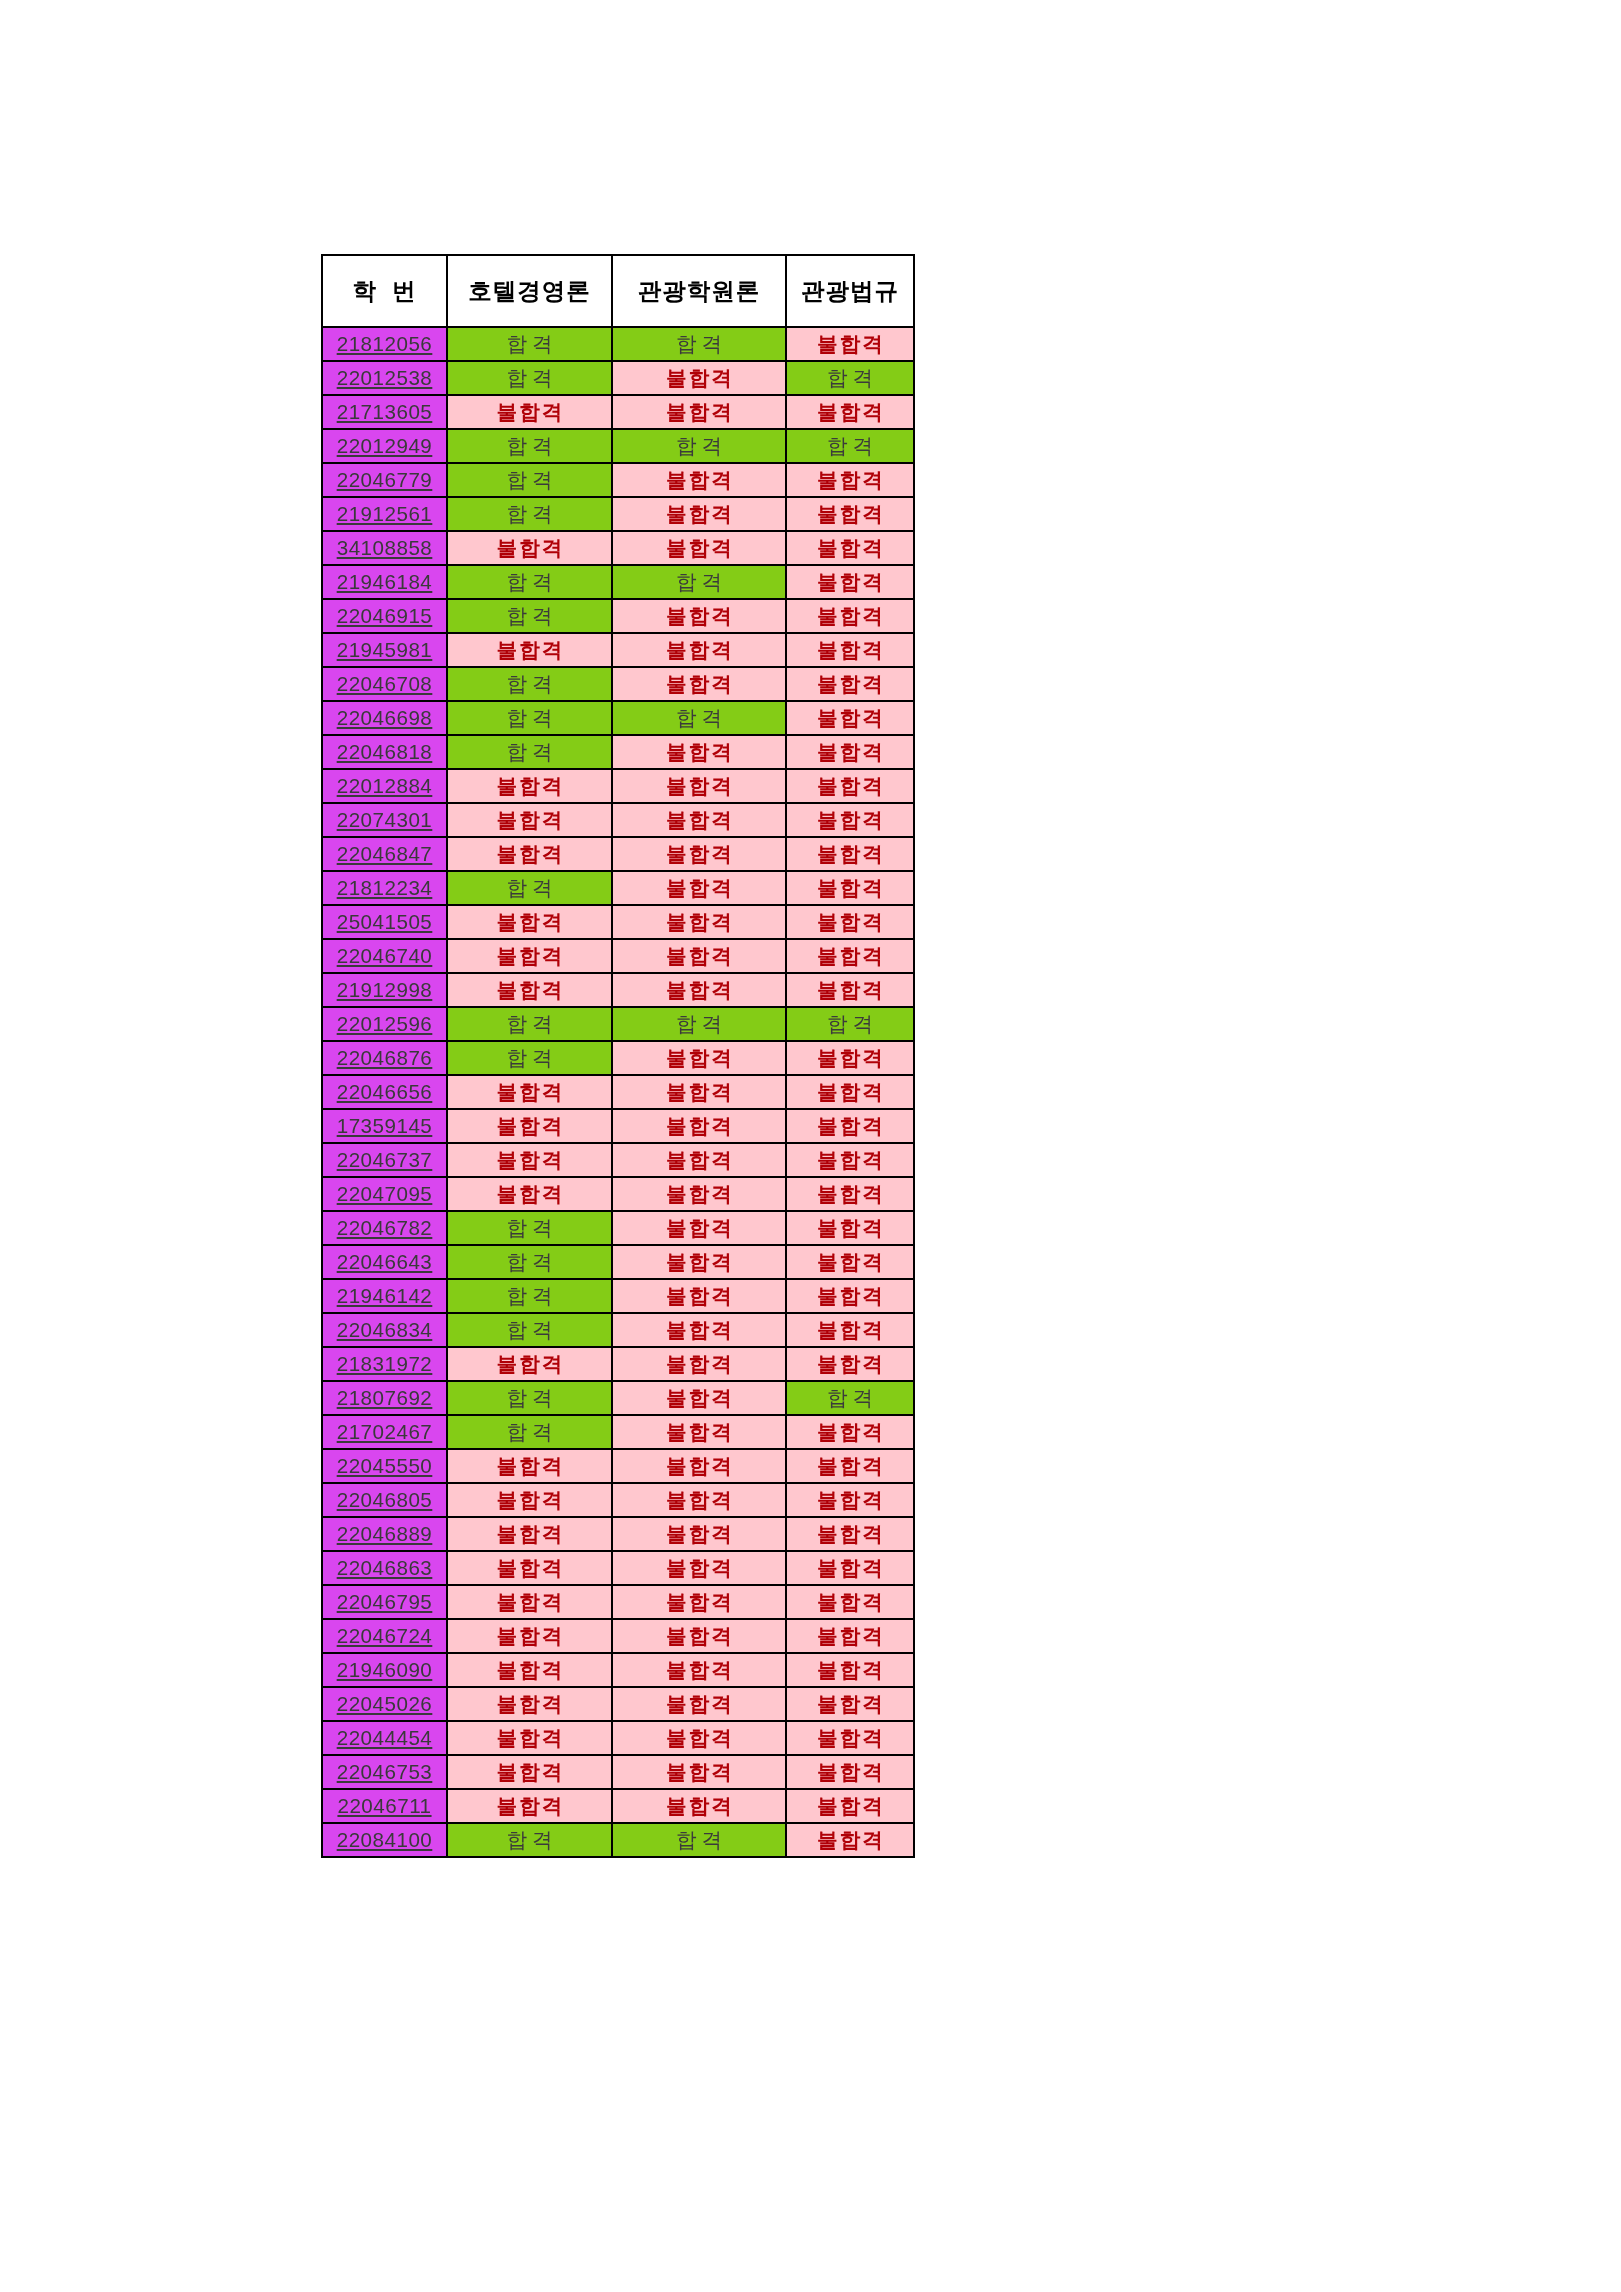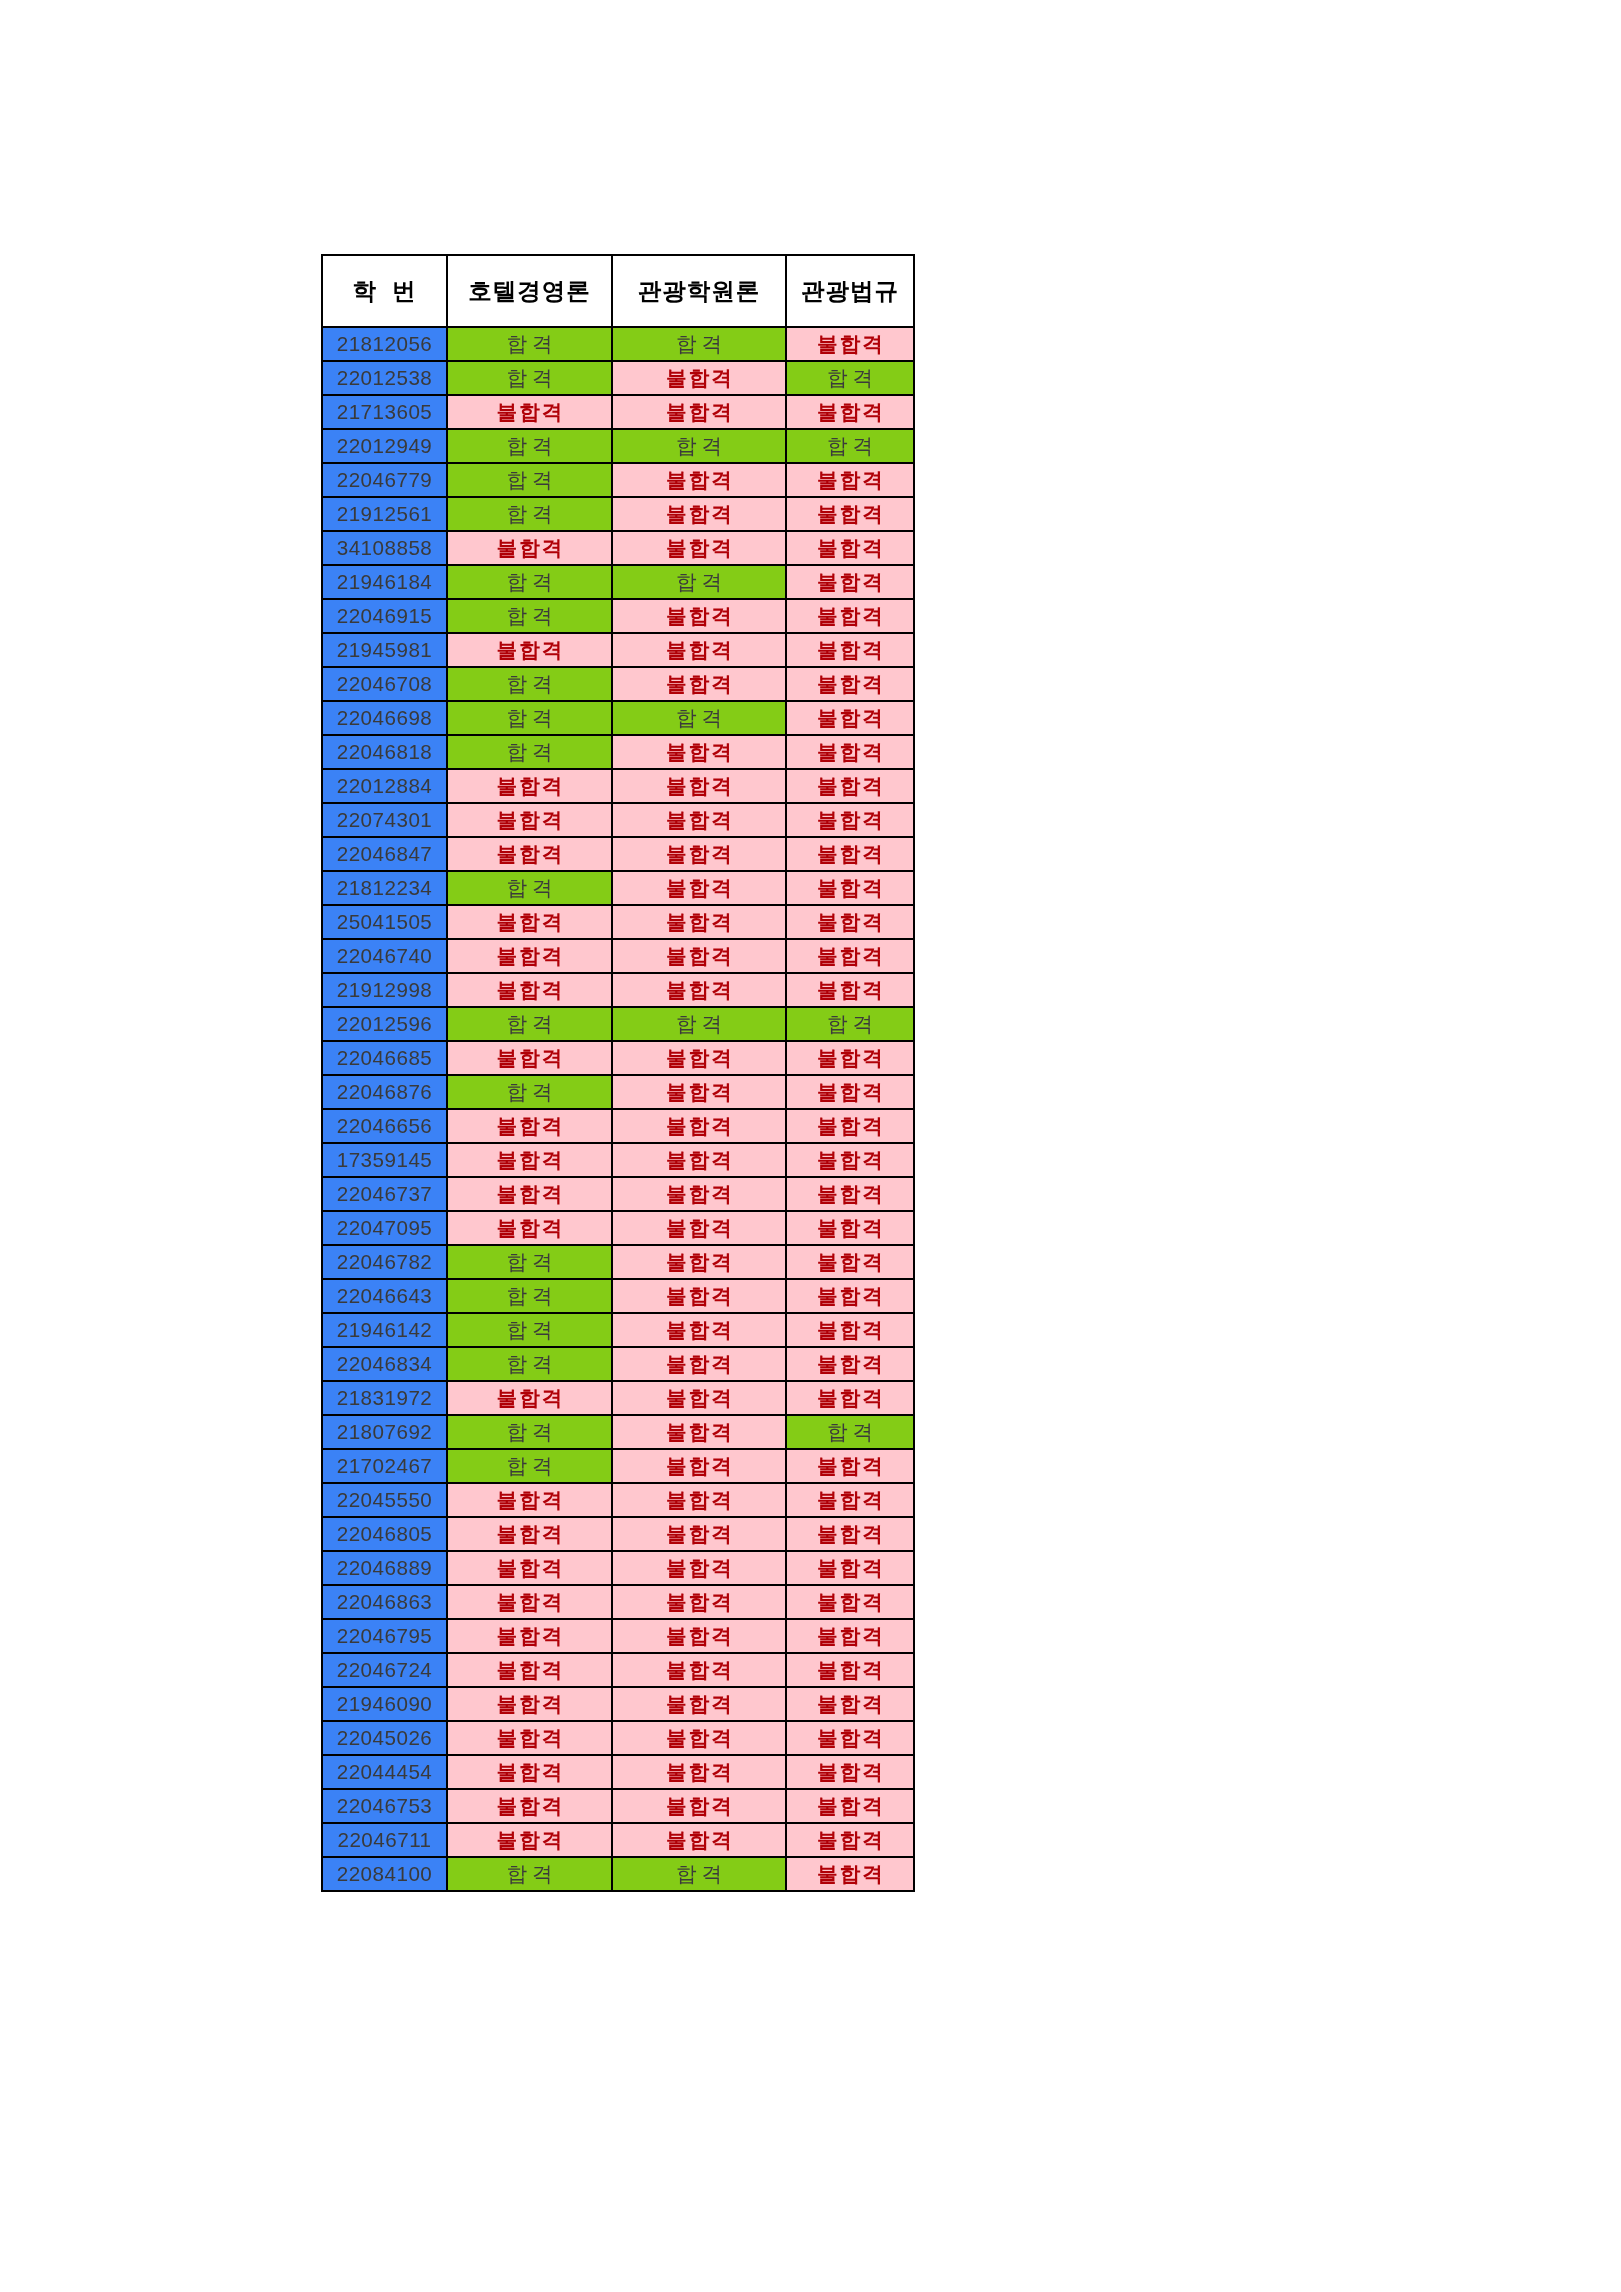--- a/index.html
+++ b/index.html
@@ -42,23 +42,24 @@
     background: #ffffff;
     white-space: pre;
     letter-spacing: 1px;
   }
   table.results td {
     height: 32px;
     font-size: 20.6px;
   }
   td.id-cell {
     color: var(--id-text, #3a3a3a);
-    background: #3b82f6;
+    background: #d946ef;
     font-size: 19.6px;
     letter-spacing: 0.5px;
+    text-decoration: underline;
   }
   td.pass-cell {
     color: var(--pass-text, #3b3b3b);
     background: #84cc16;
     letter-spacing: 4.9px;
     text-indent: 4.9px; 
   }
   td.fail-cell {
     color: var(--fail-text, #b00007);
     background: var(--fail-bg, #ffc7ce);
@@ -208,26 +209,20 @@
             <td class="fail-cell">불합격</td>
             <td class="fail-cell">불합격</td>
           </tr>
           <tr>
             <td class="id-cell">22012596</td>
             <td class="pass-cell">합격</td>
             <td class="pass-cell">합격</td>
             <td class="pass-cell">합격</td>
           </tr>
           <tr>
-            <td class="id-cell">22046685</td>
-            <td class="fail-cell">불합격</td>
-            <td class="fail-cell">불합격</td>
-            <td class="fail-cell">불합격</td>
-          </tr>
-          <tr>
             <td class="id-cell">22046876</td>
             <td class="pass-cell">합격</td>
             <td class="fail-cell">불합격</td>
             <td class="fail-cell">불합격</td>
           </tr>
           <tr>
             <td class="id-cell">22046656</td>
             <td class="fail-cell">불합격</td>
             <td class="fail-cell">불합격</td>
             <td class="fail-cell">불합격</td>

